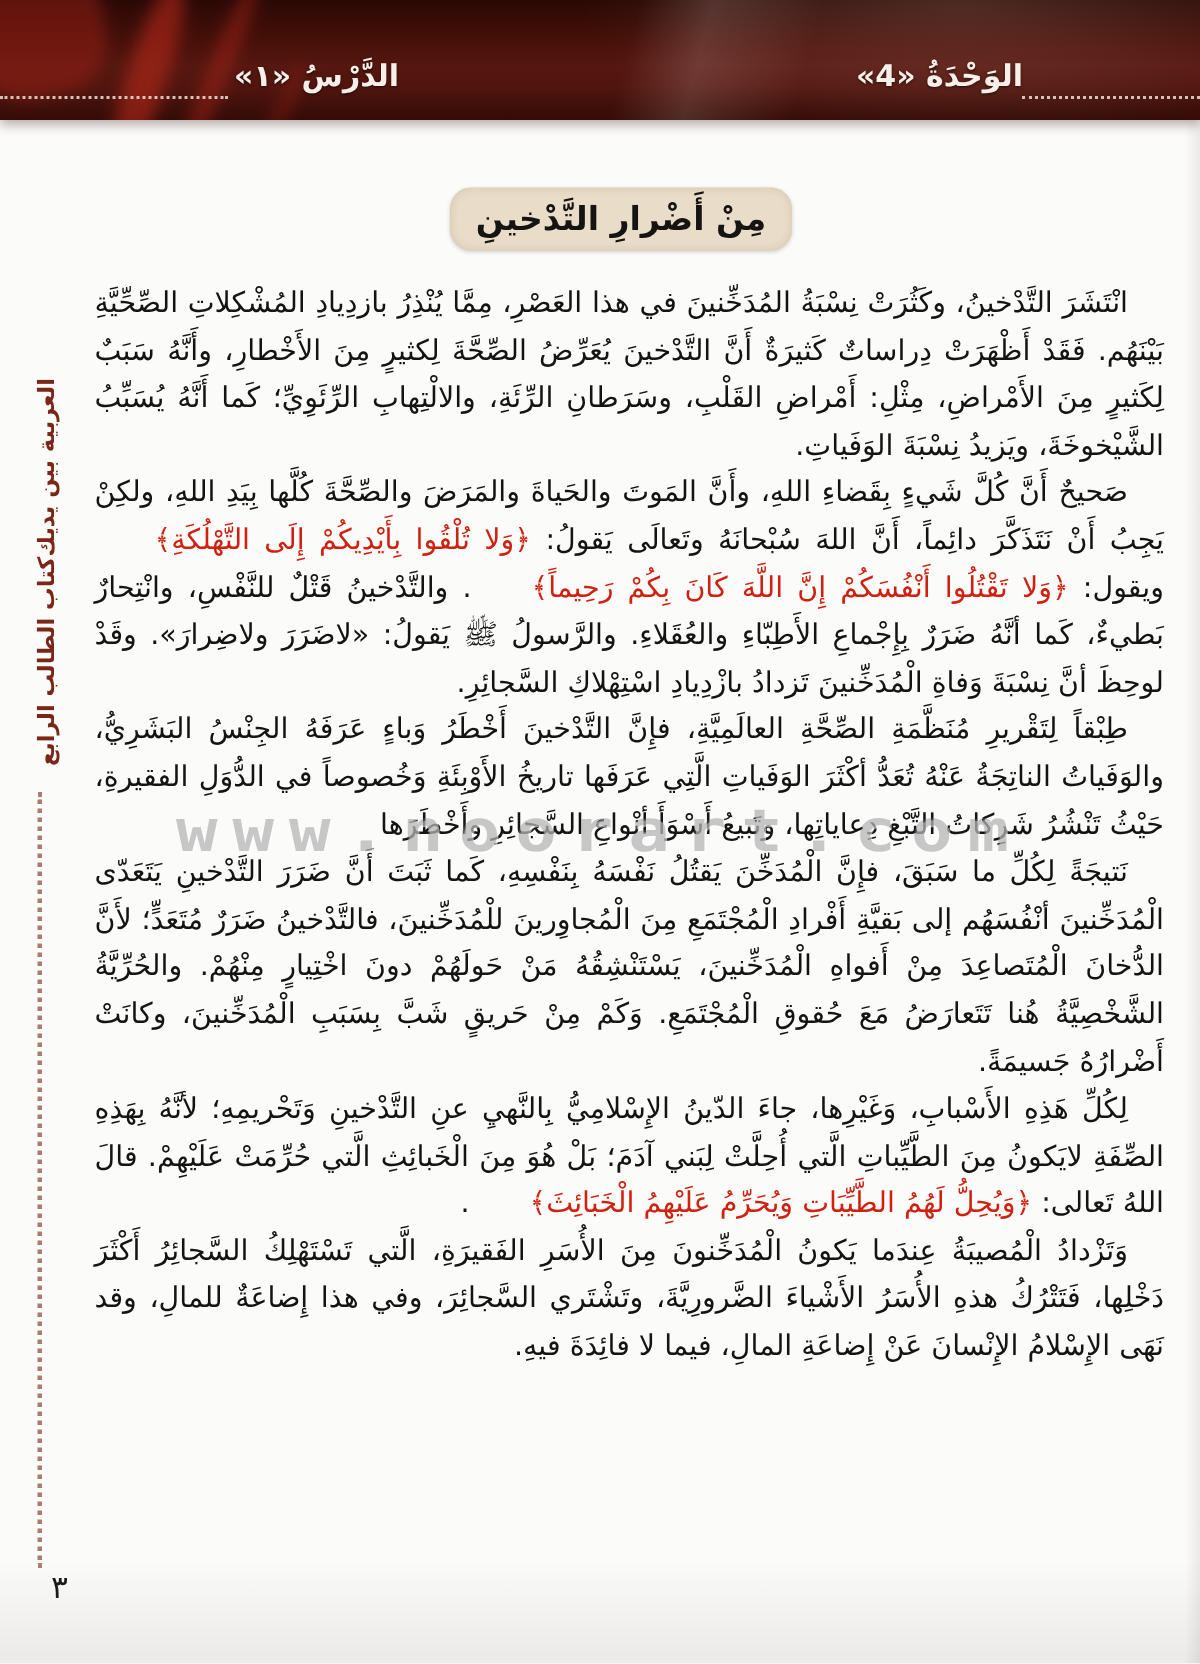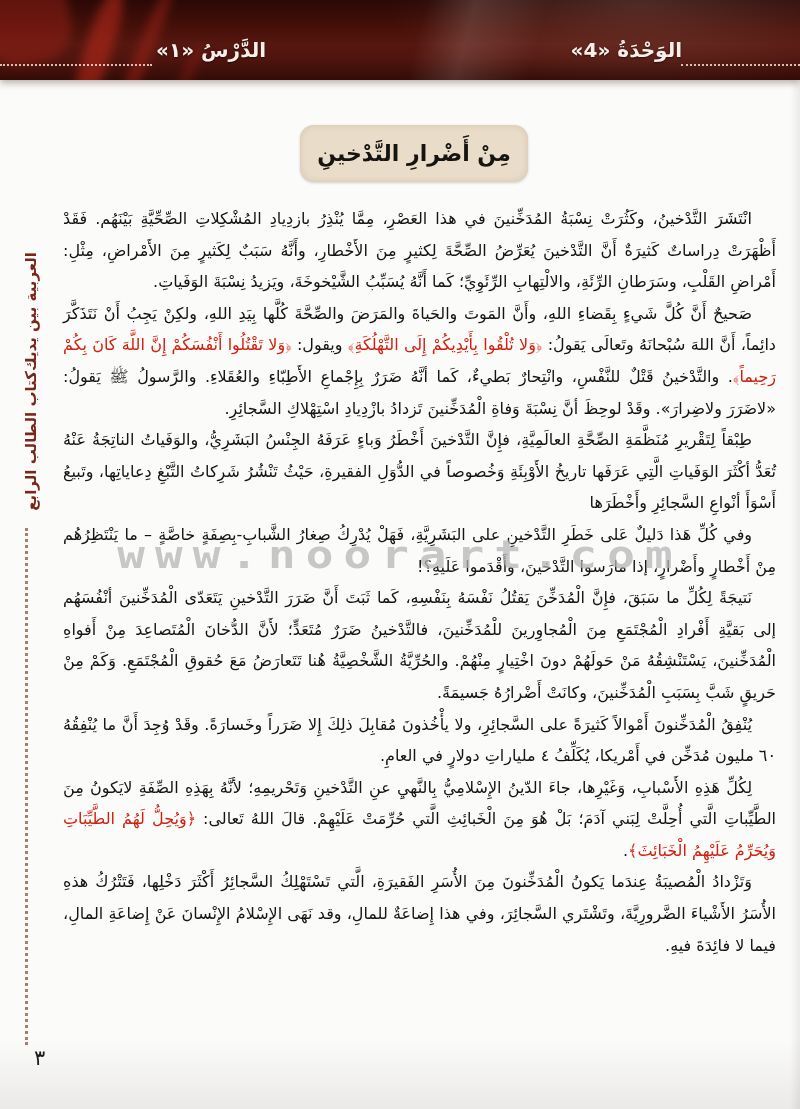--- a/index.html
+++ b/index.html
@@ -36,37 +36,37 @@
   .chain-right{left:681px;top:64px;width:119px;}
   .hdr-label{
     position:absolute;top:38px;color:#f7efe9;font-weight:bold;font-size:20px;
     direction:rtl;text-shadow:0 1px 2px rgba(0,0,0,0.55);letter-spacing:0.5px;
   }
   .hdr-label.lesson{left:156px;}
   .hdr-label.unit{right:118px;}
 
   
   .title-box{
-    position:absolute;left:300px;top:125px;width:228px;height:57px;
+    position:absolute;left:300px;top:125px;width:228px;height:42px;
     background:var(--titlebox-bg);border-radius:14px;
     box-shadow:0 1px 3px rgba(0,0,0,0.18), inset 0 0 6px rgba(120,90,60,0.18);
     display:flex;align-items:center;justify-content:center;
   }
   .title-box span{
     direction:rtl;font-size:22px;font-weight:bold;color:#161412;
   }
 
   
   .body-text{
-    position:absolute;left:63px;top:203px;width:713px;z-index:2;
+    position:absolute;left:63px;top:187px;width:713px;z-index:2;
     direction:rtl;text-align:justify;
-    font-size:16px;line-height:31.6px;color:#141414;
+    font-size:19px;line-height:31.6px;color:#141414;
   }
   .body-text p{margin:0;text-indent:24px;}
-  .body-text .red{color:var(--accent-red);}
+  .body-text .red{color:var(--accent-red);margin-left:40px;}
 
   
   .watermark{
     position:absolute;left:0;top:527px;width:800px;z-index:6;
     font-family:"DejaVu Sans Mono", monospace;direction:ltr;
     font-size:46px;font-weight:bold;letter-spacing:10px;text-align:center;
     color:rgba(125,125,125,0.42);
     text-shadow:1px 1px 0 rgba(255,255,255,0.55);
     transform:scaleY(0.85);
   }
@@ -115,23 +115,21 @@
       <span>العربية بين يديك</span>
       <span>كتاب الطالب الرابع</span>
     </div>
     <div class="sidebar-chain"></div>
   </aside>
 
   <main class="body-text" id="body-text">
       <p><span>انْتَشَرَ التَّدْخينُ، وكَثُرَتْ نِسْبَةُ المُدَخِّنينَ في هذا العَصْرِ، مِمَّا يُنْذِرُ بازدِيادِ المُشْكِلاتِ الصِّحِّيَّةِ بَيْنَهُم. فَقَدْ أَظْهَرَتْ دِراساتٌ كَثيرَةٌ أَنَّ التَّدْخينَ يُعَرِّضُ الصِّحَّةَ لِكثيرٍ مِنَ الأَخْطارِ، وأَنَّهُ سَبَبٌ لِكَثيرٍ مِنَ الأَمْراضِ، مِثْلِ: أَمْراضِ القَلْبِ، وسَرَطانِ الرِّئَةِ، والالْتِهابِ الرِّئَوِيِّ؛ كَما أَنَّهُ يُسَبِّبُ الشَّيْخوخَةَ، ويَزيدُ نِسْبَةَ الوَفَياتِ.</span></p>
       <p><span>صَحيحٌ أَنَّ كُلَّ شَيءٍ بِقَضاءِ اللهِ، وأَنَّ المَوتَ والحَياةَ والمَرَضَ والصِّحَّةَ كُلَّها بِيَدِ اللهِ، ولكِنْ يَجِبُ أَنْ نَتَذَكَّرَ دائِماً، أَنَّ اللهَ سُبْحانَهُ وتَعالَى يَقولُ: </span><span class="red">﴿وَلا تُلْقُوا بِأَيْدِيكُمْ إِلَى التَّهْلُكَةِ﴾</span><span> ويقول: </span><span class="red">﴿وَلا تَقْتُلُوا أَنْفُسَكُمْ إِنَّ اللَّهَ كَانَ بِكُمْ رَحِيماً﴾</span><span>. والتَّدْخينُ قَتْلٌ للنَّفْسِ، وانْتِحارٌ بَطيءٌ، كَما أنَّهُ ضَرَرٌ بِإِجْماعِ الأَطِبّاءِ والعُقَلاءِ. والرَّسولُ ﷺ يَقولُ: «لاضَرَرَ ولاضِرارَ». وقَدْ لوحِظَ أنَّ نِسْبَةَ وَفاةِ الْمُدَخِّنينَ تَزدادُ بازْدِيادِ اسْتِهْلاكِ السَّجائِرِ.</span></p>
       <p><span>طِبْقاً لِتَقْريرِ مُنَظَّمَةِ الصِّحَّةِ العالَمِيَّةِ، فإِنَّ التَّدْخينَ أَخْطَرُ وَباءٍ عَرَفَهُ الجِنْسُ البَشَرِيُّ، والوَفَياتُ الناتِجَةُ عَنْهُ تُعَدُّ أكْثَرَ الوَفَياتِ الَّتِي عَرَفَها تاريخُ الأَوْبِئَةِ وَخُصوصاً في الدُّوَلِ الفقيرةِ، حَيْثُ تَنْشُرُ شَرِكاتُ التَّبْغِ دِعاياتِها، وتَبيعُ أَسْوَأَ أنْواعِ السَّجائِرِ وأَخْطَرَها</span></p>
-      <p><span>وفي كُلِّ هَذا دَليلٌ عَلى خَطَرِ التَّدْخينِ على البَشَرِيَّةِ، فَهَلْ يُدْرِكُ صِغارُ الشَّبابِ-بِصِفَةٍ خاصَّةٍ – ما يَنْتَظِرُهُم مِنْ أَخْطارٍ وأَضْرارٍ، إذا مارَسوا التَّدْخينَ، وأَقْدَموا عَلَيهِ؟!</span></p>
       <p><span>نَتيجَةً لِكُلِّ ما سَبَقَ، فإِنَّ الْمُدَخِّنَ يَقتُلُ نَفْسَهُ بِنَفْسِهِ، كَما ثَبَتَ أَنَّ ضَرَرَ التَّدْخينِ يَتَعَدّى الْمُدَخِّنينَ أنْفُسَهُم إلى بَقيَّةِ أَفْرادِ الْمُجْتَمَعِ مِنَ الْمُجاوِرينَ للْمُدَخِّنينَ، فالتَّدْخينُ ضَرَرٌ مُتَعَدٍّ؛ لأَنَّ الدُّخانَ الْمُتَصاعِدَ مِنْ أَفواهِ الْمُدَخِّنينَ، يَسْتَنْشِقُهُ مَنْ حَولَهُمْ دونَ اخْتِيارٍ مِنْهُمْ. والحُرِّيَّةُ الشَّخْصِيَّةُ هُنا تَتَعارَضُ مَعَ حُقوقِ الْمُجْتَمَعِ. وَكَمْ مِنْ حَريقٍ شَبَّ بِسَبَبِ الْمُدَخِّنينَ، وكانَتْ أَضْرارُهُ جَسيمَةً.</span></p>
-      <p><span>يُنْفِقُ الْمُدَخِّنونَ أَمْوالاً كَثيرَةً على السَّجائِرِ، ولا يأْخُذونَ مُقابِلَ ذلِكَ إِلا ضَرَراً وخَسارَةً. وقَدْ وُجِدَ أَنَّ ما يُنْفِقُهُ ٦٠ مليون مُدَخِّن في أَمْريكا، يُكَلِّفُ ٤ ملياراتِ دولارٍ في العامِ.</span></p>
       <p><span>لِكُلِّ هَذِهِ الأَسْبابِ، وَغَيْرِها، جاءَ الدّينُ الإِسْلامِيُّ بِالنَّهيِ عنِ التَّدْخينِ وَتَحْريمِهِ؛ لأنَّهُ بِهَذِهِ الصِّفَةِ لايَكونُ مِنَ الطَّيِّباتِ الَّتي أُحِلَّتْ لِبَني آدَمَ؛ بَلْ هُوَ مِنَ الْخَبائِثِ الَّتي حُرِّمَتْ عَلَيْهِمْ. قالَ اللهُ تَعالى: </span><span class="red">﴿وَيُحِلُّ لَهُمُ الطَّيِّبَاتِ وَيُحَرِّمُ عَلَيْهِمُ الْخَبَائِثَ﴾</span><span>.</span></p>
       <p><span>وَتَزْدادُ الْمُصيبَةُ عِندَما يَكونُ الْمُدَخِّنونَ مِنَ الأُسَرِ الفَقيرَةِ، الَّتي تَسْتَهْلِكُ السَّجائِرُ أَكْثَرَ دَخْلِها، فَتَتْرُكُ هذهِ الأُسَرُ الأَشْياءَ الضَّرورِيَّةَ، وتَشْتَري السَّجائِرَ، وفي هذا إِضاعَةٌ للمالِ، وقد نَهَى الإِسْلامُ الإِنْسانَ عَنْ إِضاعَةِ المالِ، فيما لا فائِدَةَ فيهِ.</span></p>
     </main>
 
   <div class="watermark">www.noorart.com</div>
 
   <div class="page-number">٣</div>
 
   <div class="shade-bottom"></div>
   <div class="shade-right"></div>

